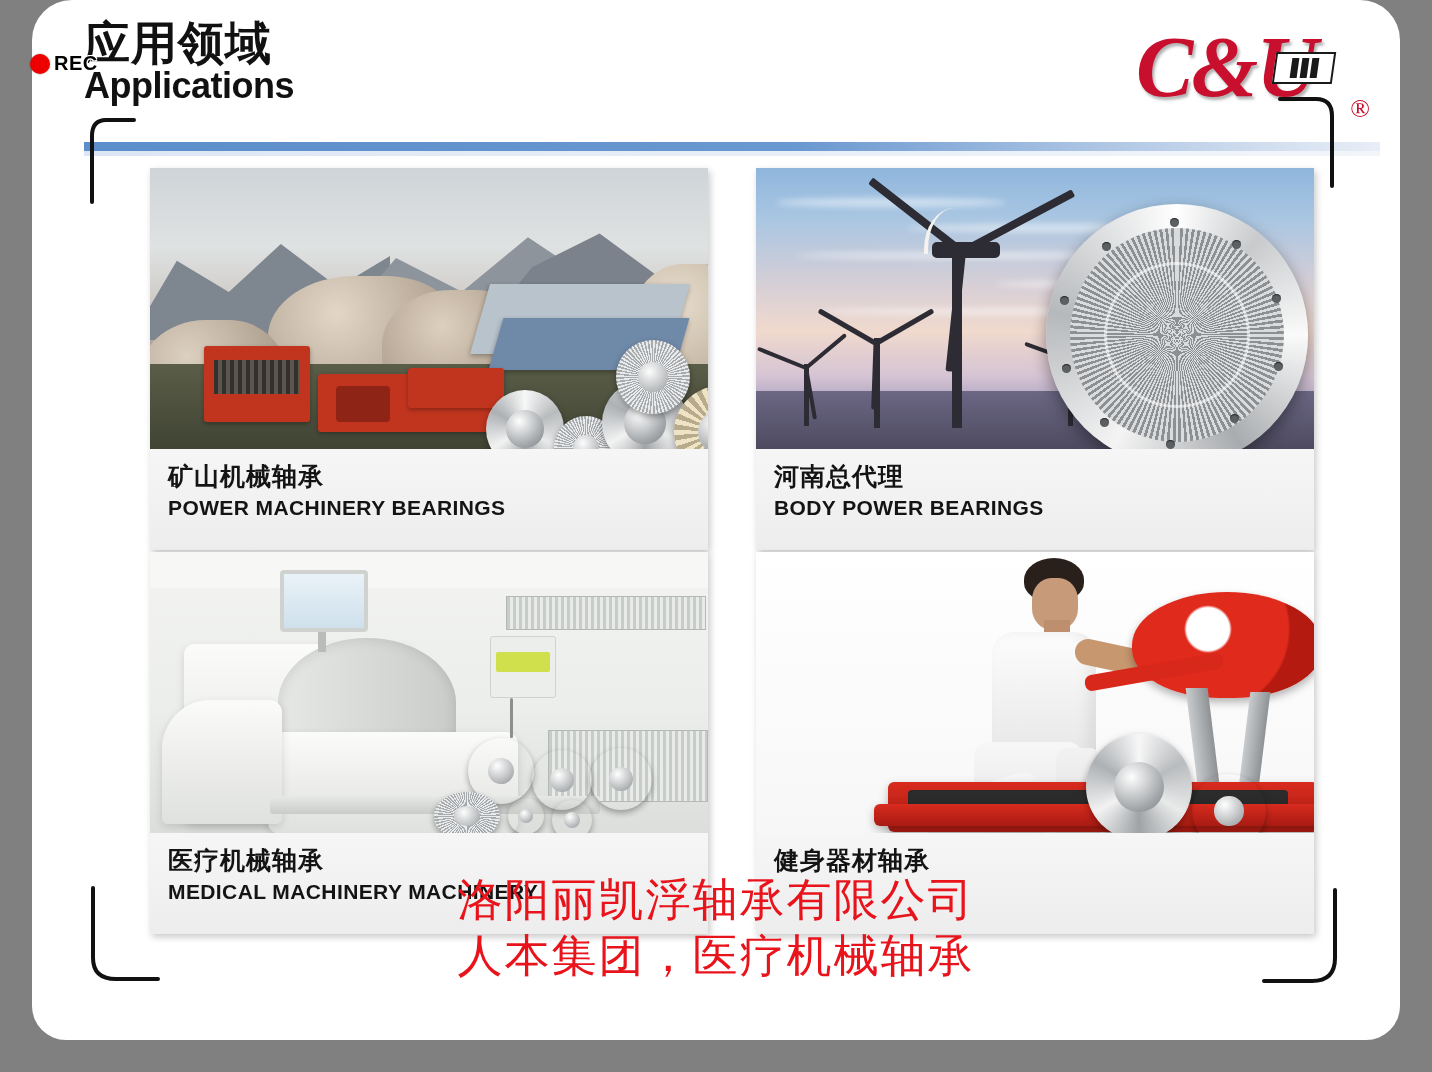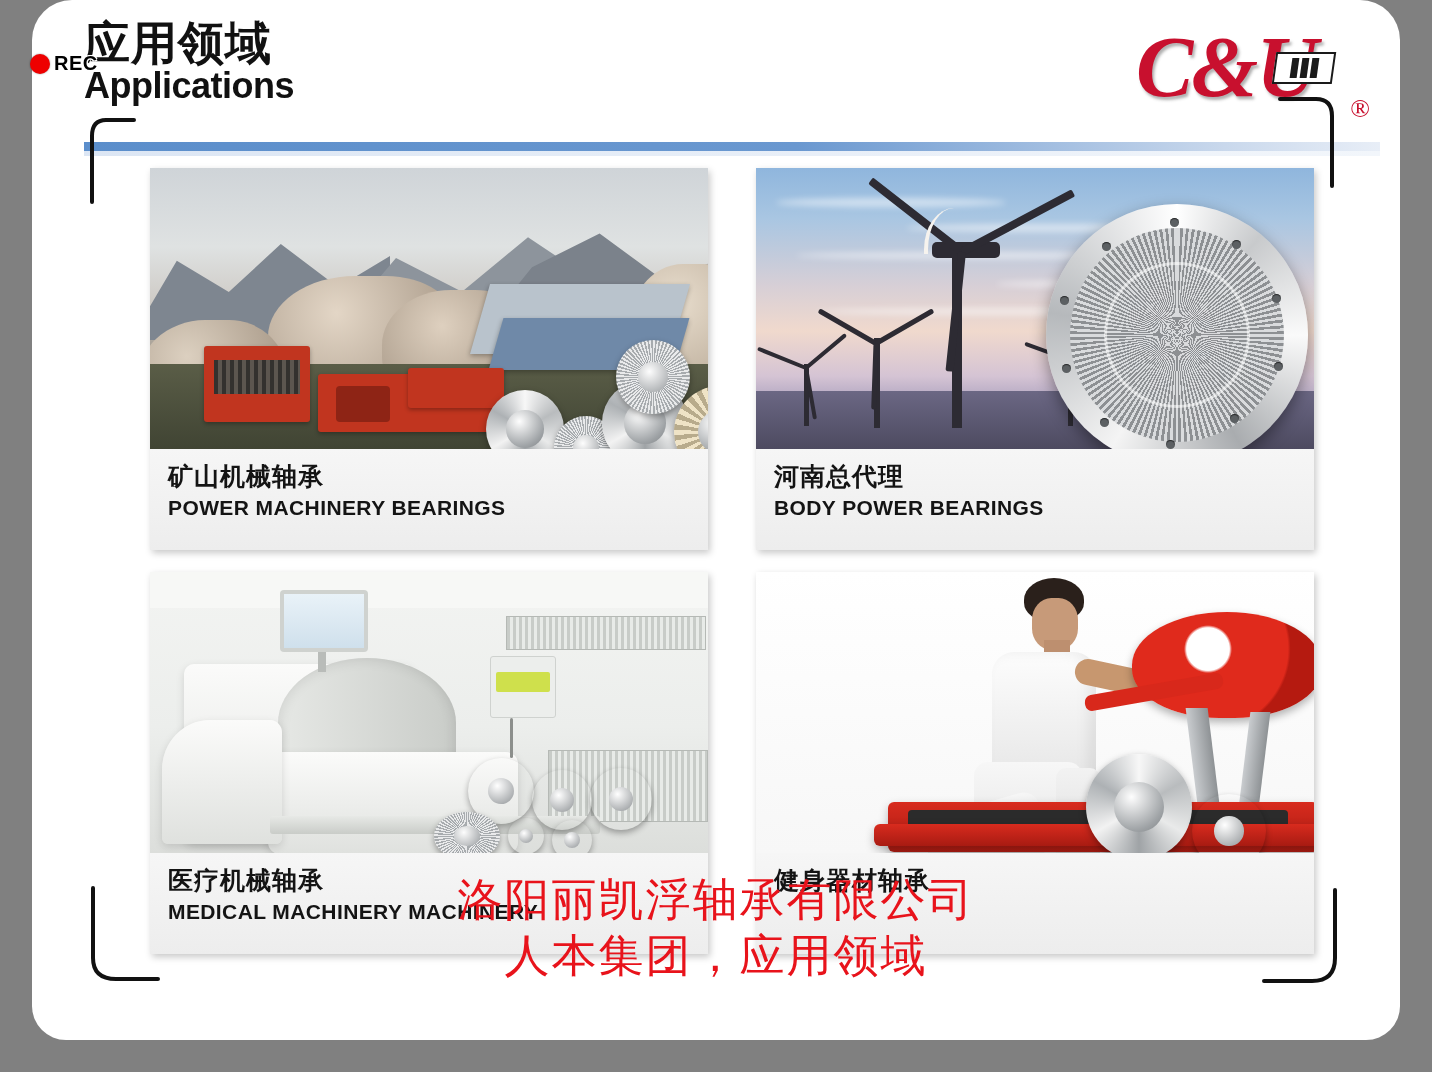--- a/index.html
+++ b/index.html
@@ -107,21 +107,21 @@
   #bracket-bottom-right{ right:62px; bottom:56px; width:76px; height:96px; }
 
   
   #cards-grid{
     position:absolute;
     left:118px; top:168px;
     width:1164px;
     display:grid;
     grid-template-columns:558px 558px;
     grid-template-rows:382px 382px;
-    gap:22px 48px;
+    gap:2px 48px;
   }
   .app-card{
     position:relative;
     background:#f4f4f4;
     box-shadow:2px 3px 7px rgba(0,0,0,.22);
     overflow:hidden;
   }
   .card-photo{
     position:relative;
     width:100%; height:281px;
@@ -419,14 +419,14 @@
   </div>
 </div>
 
 <div id="rec-badge">
   <span id="rec-dot"></span>
   <span id="rec-label">REC</span>
 </div>
 
 <div id="watermark">
   <div>洛阳丽凯浮轴承有限公司</div>
-  <div>人本集团，应用领域</div>
+  <div>人本集团，医疗机械轴承</div>
 </div>
 
 </body></html>

